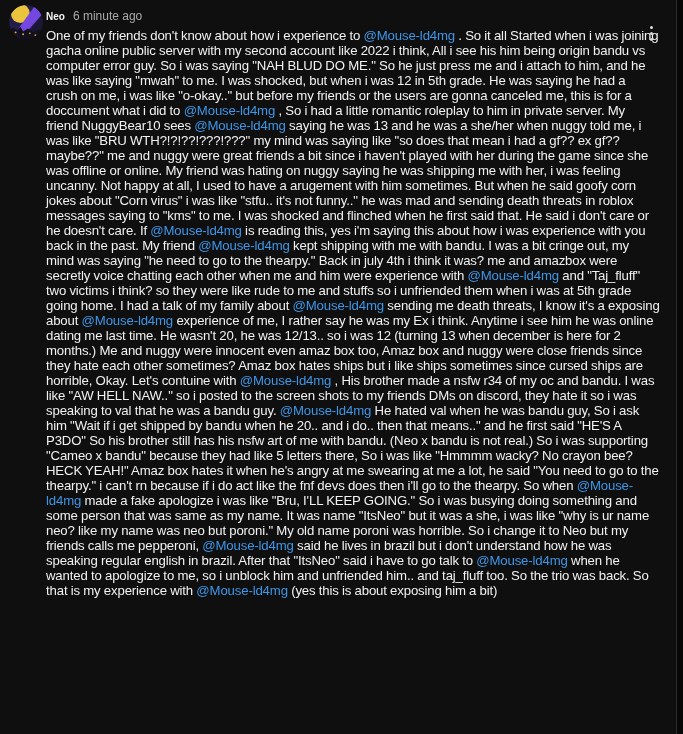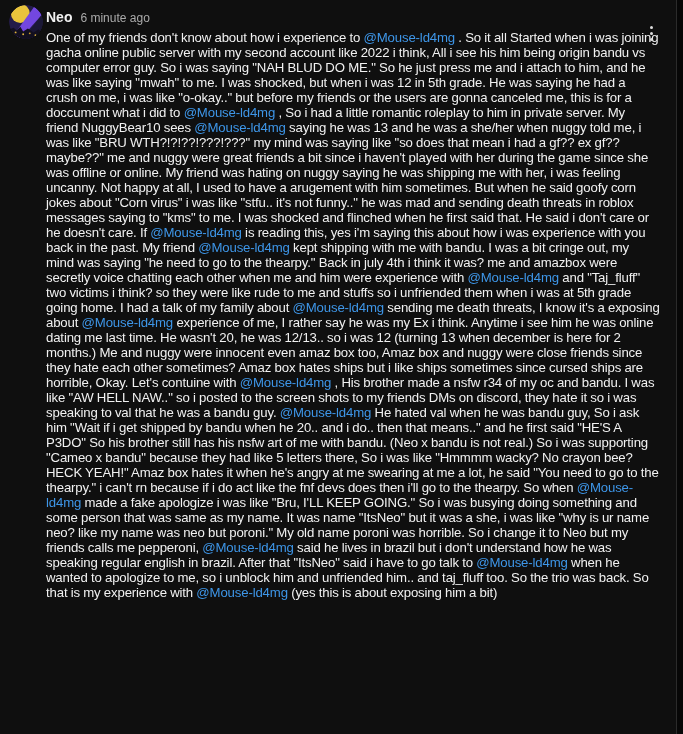--- a/index.html
+++ b/index.html
@@ -27,21 +27,21 @@
   }
   .avatar svg { display: block; }
   .header {
     display: flex;
     align-items: baseline;
     gap: 8px;
     padding-top: 3px;
   }
   .author {
     color: var(--username, #f1f1f1);
-    font-size: 14px;
+    font-size: 10px;
     font-weight: bold;
     cursor: pointer;
   }
   .timestamp {
     color: var(--timestamp, #aaaaaa);
     font-size: 12px;
     cursor: pointer;
   }
   .body {
     margin-top: 5px;

